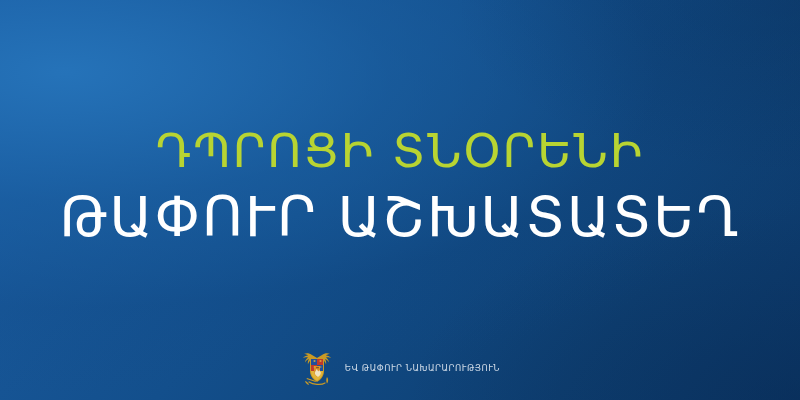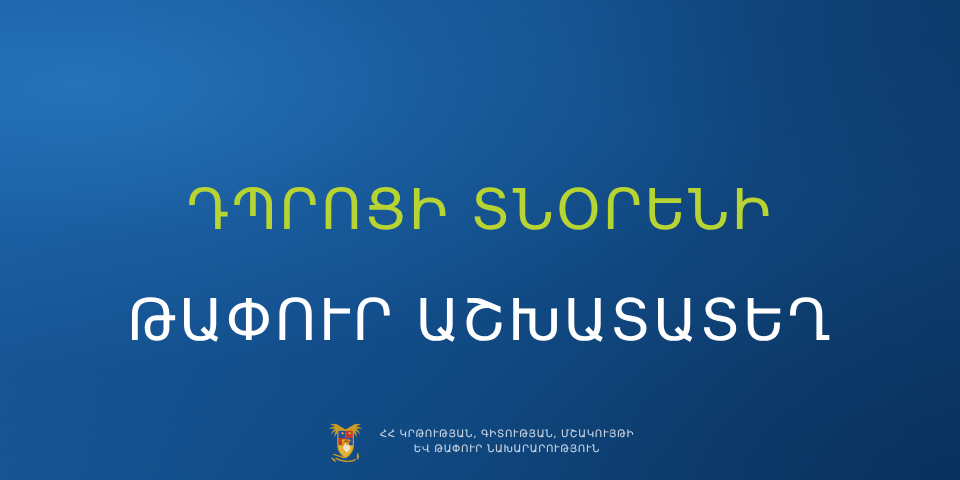--- a/index.html
+++ b/index.html
@@ -48,28 +48,27 @@
     text-align: center;
     z-index: 3;
   }
   .headline {
     display: block;
     font-size: 47px;
     line-height: 66px;
     letter-spacing: 2.0px;
     font-weight: 400;
     white-space: nowrap;
-    margin-top: 25px;
   }
   .headline.green {
     color: #b8d432;
   }
   .headline.white {
     color: #ffffff;
-    font-size: 48px;
+    font-size: 56px;
   }
 
   .footer {
     position: absolute;
     left: 0;
     right: 0;
     bottom: 12px;
     display: flex;
     align-items: center;
     justify-content: center;
@@ -141,18 +140,17 @@
       <path d="M14 60l18 6-1 2-18-6z" fill="#c99a25"></path>
 
       <path d="M18 68c8 5 24 7 32 2" stroke="#c99a25" stroke-width="2.4" fill="none" stroke-linecap="round"></path>
 
       <path d="M54 58c3 4 3 9 0 13-2-4-2-9 0-13z" fill="#c99a25"></path>
 
       <path d="M10 66c4 1 7 4 8 8-4-1-7-4-8-8z" fill="#c99a25"></path>
     </svg>
 
     <div class="ministry-lines">
-      <span class="ministry-line">ՀՀ ԿՐԹՈՒԹՅԱՆ, ԳԻՏՈՒԹՅԱՆ, ՄՇԱԿՈՒՅԹԻ</span>
       <span class="ministry-line">ԵՎ ԹԱՓՈՒՐ ՆԱԽԱՐԱՐՈՒԹՅՈՒՆ</span>
     </div>
 
   </div>
 </div>
 
 </body></html>

